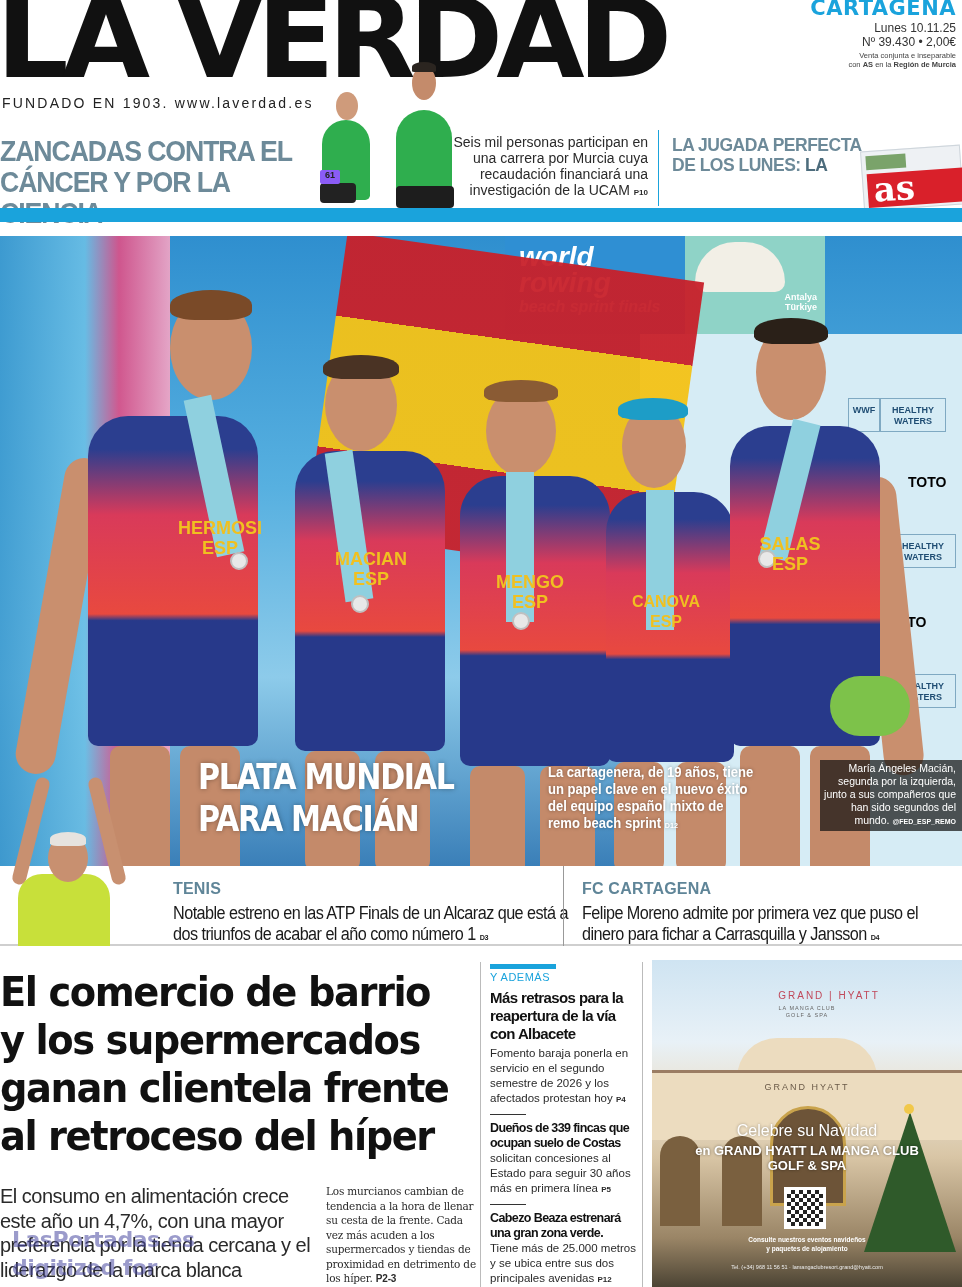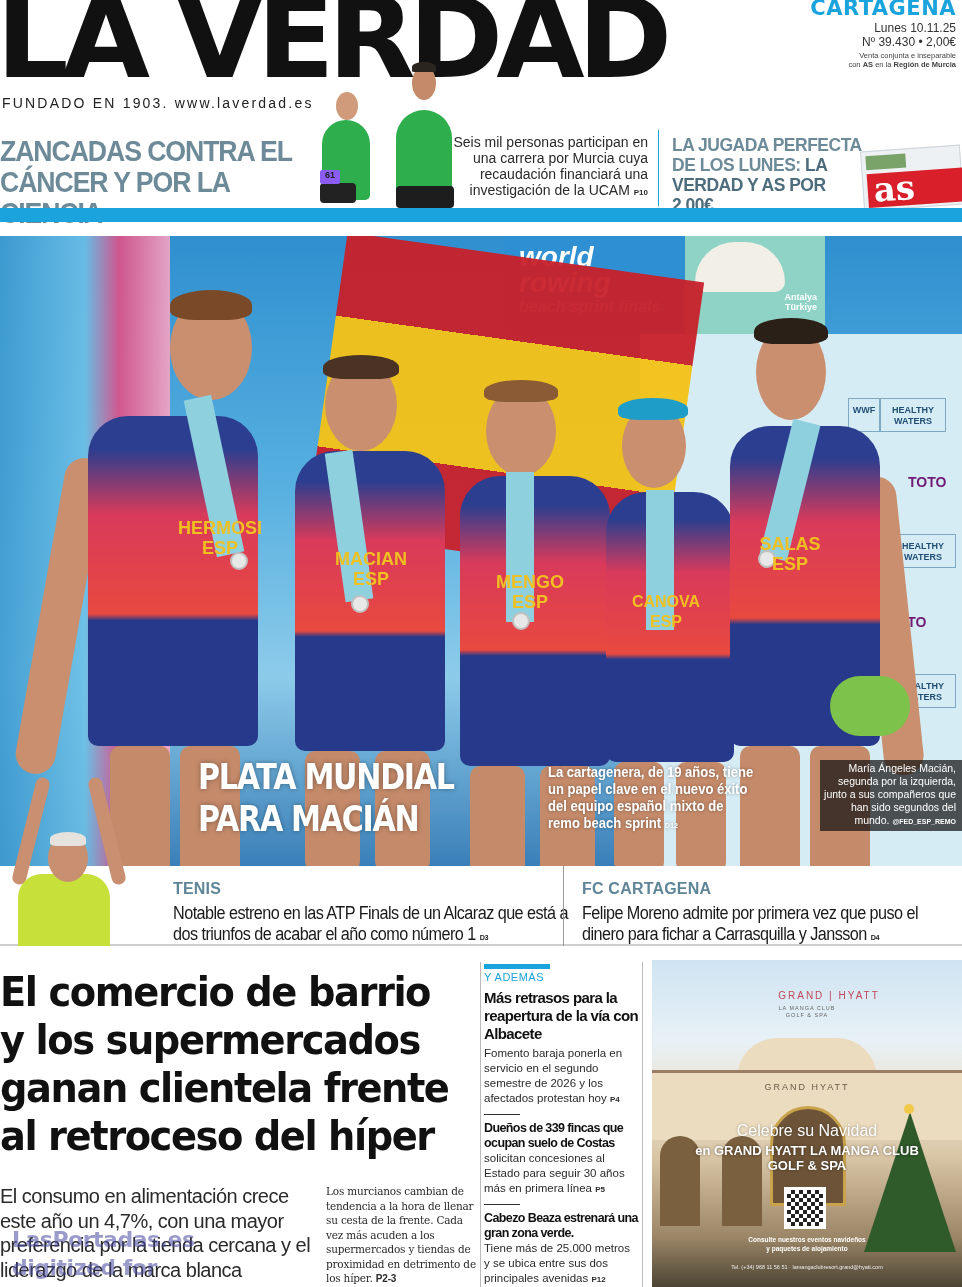--- a/index.html
+++ b/index.html
@@ -36,21 +36,21 @@
   .photo { position: absolute; left: 0; top: 236px; width: 962px; height: 630px; overflow: hidden; background: linear-gradient(180deg,#2f8fcf 0%, #57b0e0 40%, #8dcbea 70%, #3a7fb8 100%); }
   .ph-left-flag { position: absolute; left: 0; top: 0; width: 170px; height: 630px; background: linear-gradient(90deg,#3e9bd0,#6cc0e6 50%,#e04f86 70%,#f6a6c5); opacity: .9; }
   .ph-banner { position: absolute; left: 505px; top: 0; width: 320px; height: 98px; background: #2f8fd3; }
   .ph-banner .map { position: absolute; right: 0; top: 0; width: 140px; height: 98px; background: #8fd3c7; }
   .ph-banner .map .arena { position: absolute; left: 10px; top: 6px; width: 90px; height: 50px; background: #f2efe6; border-radius: 40px 40px 10px 10px; }
   .ph-banner .w1 { position: absolute; left: 14px; top: 8px; font-weight: 700; font-style: italic; font-size: 28px; color: #fff; line-height: 26px; }
   .ph-banner .w2 { position: absolute; left: 14px; top: 62px; font-style: italic; font-size: 16px; color: #bfe6f5; font-weight: 700; }
   .ph-banner .loc { position: absolute; right: 8px; top: 56px; font-size: 9px; color: #fff; font-weight: 700; text-align: right; line-height: 10px; }
   .ph-board { position: absolute; left: 640px; top: 98px; width: 322px; height: 532px; background: #d6ecf5; }
   .board-cell { position: absolute; border: 1px solid #7fa9c2; width: 66px; height: 34px; font-size: 9px; font-weight: 700; color: #1f4d73; text-align: center; line-height: 11px; padding-top: 6px; }
-  .board-red { position: absolute; font-weight: 700; color: #701a75; font-size: 14px; }
+  .board-red { position: absolute; font-weight: 700; color: #000000; font-size: 14px; }
   .concept { position: absolute; left: 680px; top: 404px; width: 128px; height: 26px; background: #4a5560; color: #fff; font-weight: 700; font-size: 15px; line-height: 26px; padding-left: 12px; }
   .ph-flag { position: absolute; left: 325px; top: 20px; width: 360px; height: 300px; background: linear-gradient(180deg,#c8202a 0%,#c8202a 28%,#f4c216 28%,#f4c216 72%,#c8202a 72%); transform: rotate(8deg); opacity: .95; }
   .athlete { position: absolute; }
   .athlete .head { position: absolute; border-radius: 50%; background: #c98f6e; }
   .athlete .hair { position: absolute; border-radius: 50% 50% 30% 30%; background: #3b2a20; }
   .athlete .body { position: absolute; border-radius: 40px 40px 10px 10px; background: linear-gradient(180deg,#2b3e8f 0%,#2b3e8f 10%,#d93a5a 30%,#e8493f 60%,#27398a 62%,#27398a 100%); }
   .athlete .arm { position: absolute; background: #c98f6e; border-radius: 20px; }
   .athlete .leg { position: absolute; background: #c48a6a; border-radius: 10px; }
   .athlete .name { position: absolute; font-weight: 700; color: #f0c020; font-size: 18px; text-align: center; line-height: 20px; }
   .athlete .medal { position: absolute; width: 18px; height: 18px; border-radius: 50%; background: #e8e8e8; border: 2px solid #c0c0c0; }
@@ -76,21 +76,21 @@
   .sports-divider { position: absolute; left: 563px; top: 0; width: 1px; height: 80px; background: #999; }
 
   
   .lead-headline { position: absolute; left: 0; top: 968px; width: 475px; font-family: "DejaVu Sans", sans-serif; font-weight: 700; font-size: 40px; line-height: 48px; color: #111; letter-spacing: -1.5px; transform: scaleX(0.96); transform-origin: left; }
   .lead-deck { position: absolute; left: 0; top: 1184px; width: 320px; font-size: 20px; line-height: 24.5px; color: #2a2a2a; letter-spacing: -0.5px; font-weight: 300; }
   .lead-body { position: absolute; left: 326px; top: 1184px; width: 150px; font-family: "DejaVu Serif", serif; font-size: 10.5px; line-height: 14.5px; color: #2a2a2a; letter-spacing: -0.2px; }
   .lead-body .pg { font-family: "Liberation Sans", sans-serif; font-weight: 700; font-size: 10px; }
   .watermark { position: absolute; left: 12px; top: 1226px; font-family: "DejaVu Sans", sans-serif; font-weight: 900; font-size: 22px; line-height: 28px; color: rgba(72,72,160,.55); letter-spacing: -0.5px; }
 
   
-  .ademas { position: absolute; left: 480px; top: 962px; width: 163px; height: 325px; border-left: 1px solid #bbb; border-right: 1px solid #bbb; padding-left: 3px; padding-right: 4px; }
+  .ademas { position: absolute; left: 480px; top: 962px; width: 163px; height: 325px; border-left: 1px solid #bbb; border-right: 1px solid #bbb; padding-left: 9px; padding-right: 4px; }
   .ademas-bar { width: 66px; height: 5px; background: #1aa3dc; margin-top: 2px; }
   .ademas-kicker { font-size: 11px; color: #1aa3dc; letter-spacing: .5px; margin-top: 2px; }
   .brief { margin-top: 6px; }
   .brief .bh { font-weight: 700; font-size: 15px; line-height: 18px; color: #111; letter-spacing: -0.6px; }
   .brief .bt { font-size: 11.5px; line-height: 15px; color: #2a2a2a; margin-top: 3px; }
   .brief .pg { font-size: 8px; font-weight: 700; }
   .brief-sep { width: 36px; height: 1px; background: #333; margin-top: 7px; }
   .brief.small .bh { font-size: 12.5px; line-height: 15px; }
 
   
@@ -144,21 +144,20 @@
     <div class="runner" style="left:96px;top:128px;width:58px;height:22px;background:#1d1d1d;border-radius:4px;"></div>
   </div>
   <div class="promo-text">
     <span>Seis mil personas participan en una carrera por Murcia cuya recaudación financiará una investigación de la UCAM</span>
     <span class="pg">P10</span>
   </div>
   <div class="promo-divider"></div>
   <div class="promo-as">
     <div>LA JUGADA PERFECTA</div>
     <div><span>DE LOS LUNES: </span><span class="hl">LA</span></div>
-    <div class="hl">VERDAD Y AS POR 2,00€</div>
   </div>
   <div class="as-paper">
     <div class="strip"></div>
     <div class="red">as</div>
   </div>
 </section>
 <div class="blue-bar"></div>
 
 <section class="photo">
   <div class="ph-left-flag"></div>

